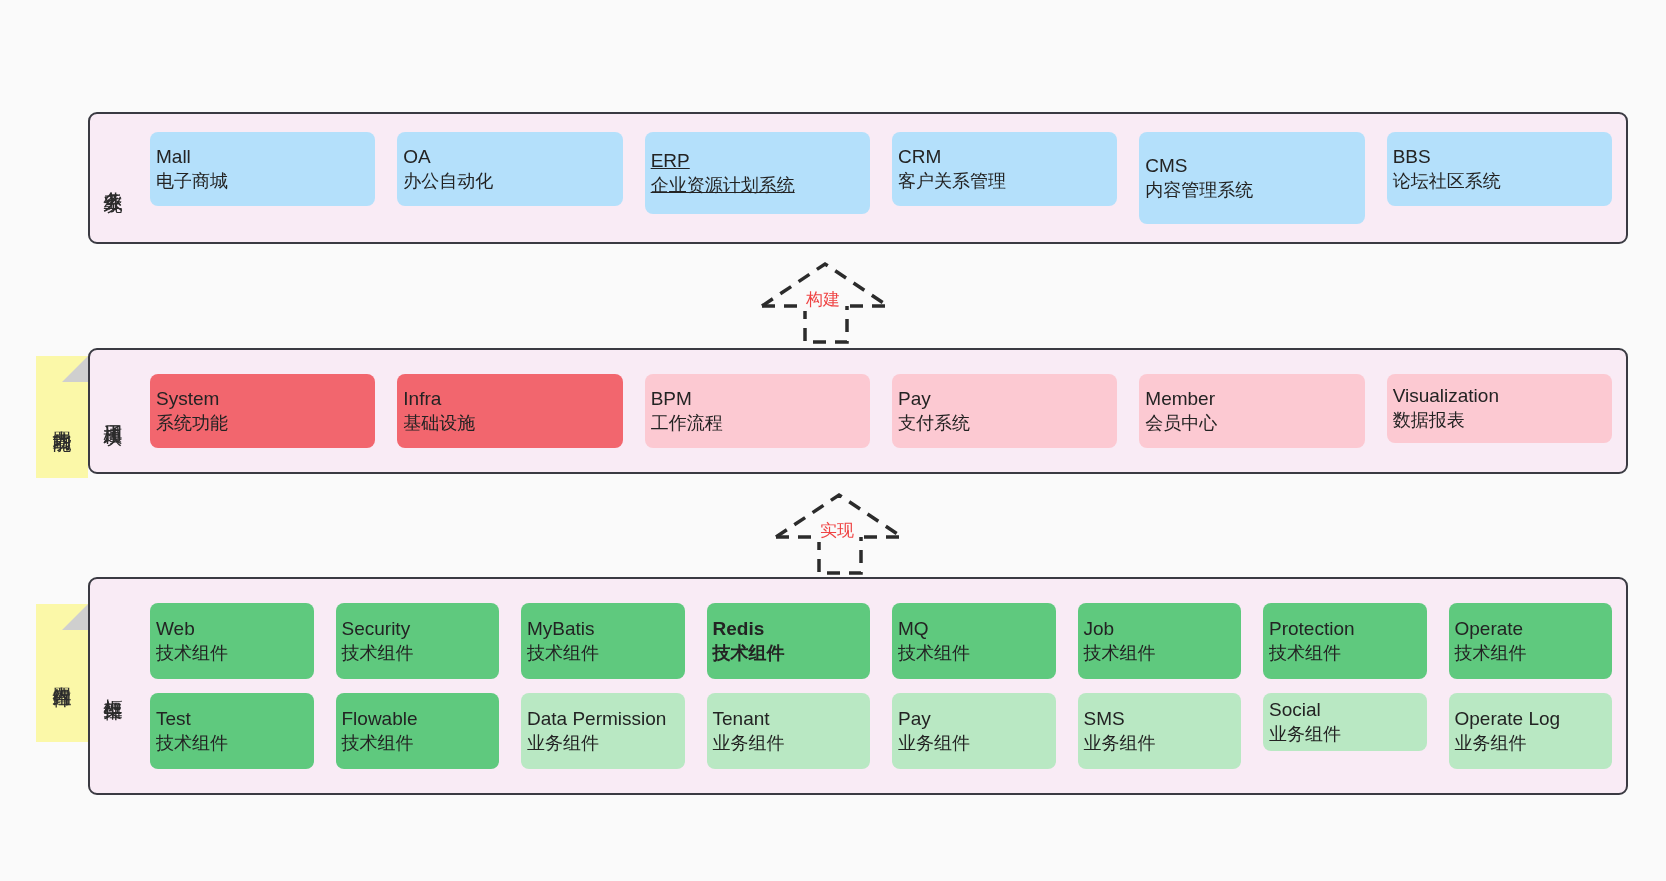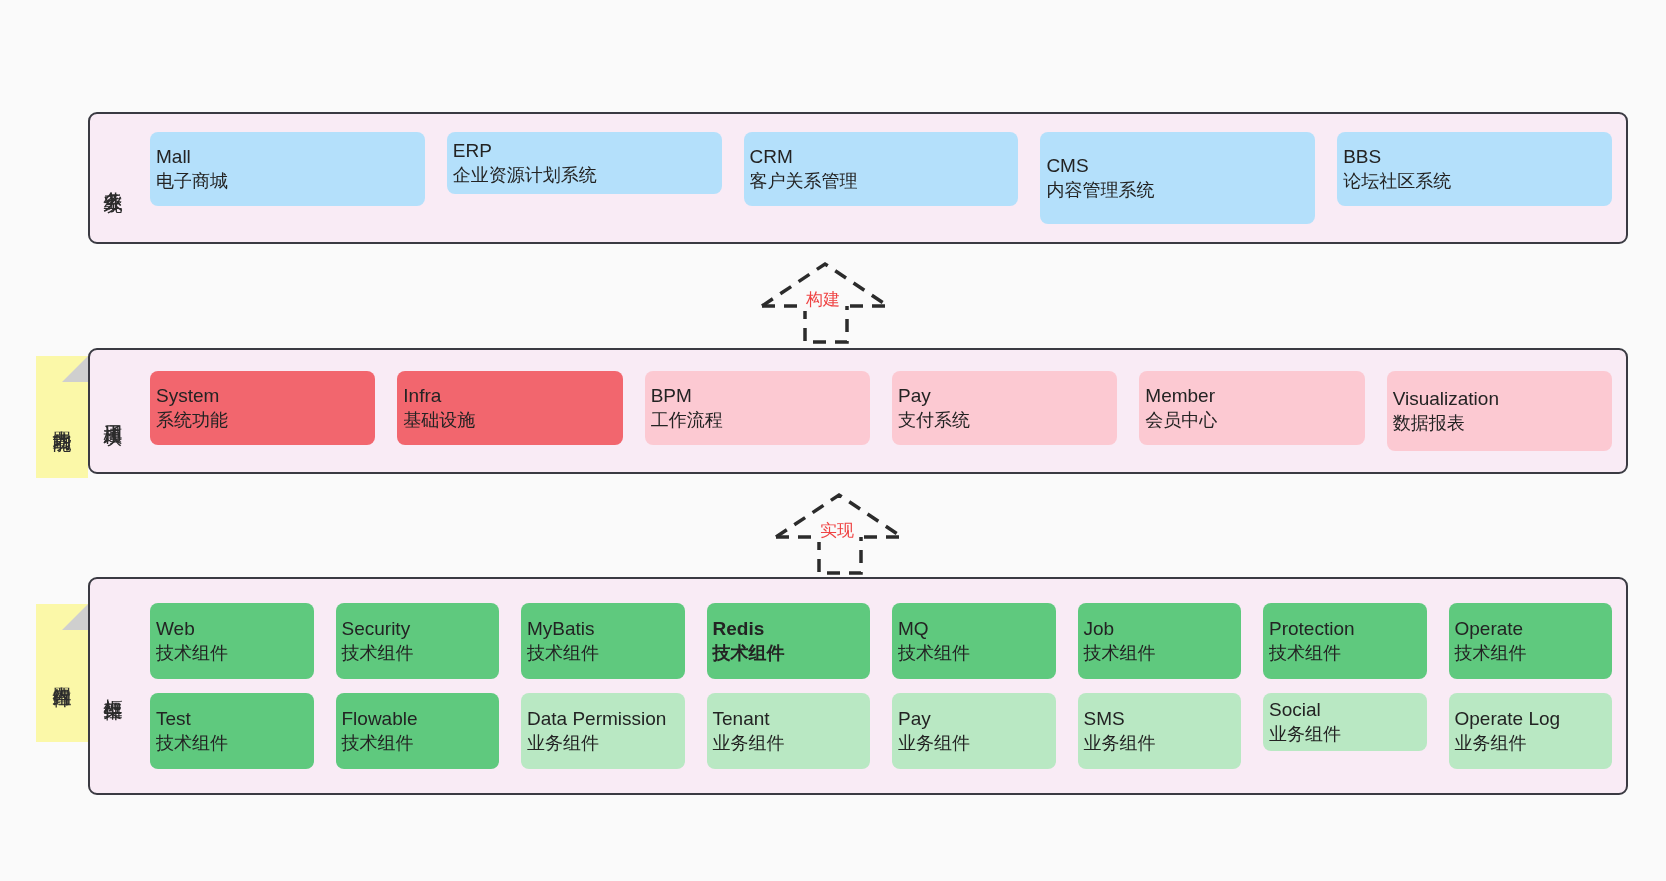--- a/index.html
+++ b/index.html
@@ -113,21 +113,25 @@
 <div id="canvas">
 
   <div class="layer" id="layer-0" style="left:88px; top:112px; width:1540px; height:132px;">
     <div class="layer-title">业务系统</div>
     <div class="cells">
       <div class="row">
         <div class="cell c-blue" style="height:74px;">
           <span>Mall</span>
           <span class="sub">电子商城</span>
         </div>
-        <div class="cell c-blue" style="height:62px;">
+        <div class="cell c-blue" style="height:74px;">
+          <span>OA</span>
+          <span class="sub">办公自动化</span>
+        </div>
+        <div class="cell c-blue" style="height:82px;text-decoration:underline;">
           <span>ERP</span>
           <span class="sub">企业资源计划系统</span>
         </div>
         <div class="cell c-blue" style="height:74px;">
           <span>CRM</span>
           <span class="sub">客户关系管理</span>
         </div>
         <div class="cell c-blue" style="height:92px;">
           <span>CMS</span>
           <span class="sub">内容管理系统</span>
@@ -172,21 +176,21 @@
           <span class="sub">工作流程</span>
         </div>
         <div class="cell c-pink" style="height:74px;">
           <span>Pay</span>
           <span class="sub">支付系统</span>
         </div>
         <div class="cell c-pink" style="height:74px;">
           <span>Member</span>
           <span class="sub">会员中心</span>
         </div>
-        <div class="cell c-pink" style="height:80px;">
+        <div class="cell c-pink" style="height:69px;">
           <span>Visualization</span>
           <span class="sub">数据报表</span>
         </div>
       </div>
     </div>
   </div>
 
   <div class="conn" style="left:771px; top:489px; width:145px; height:88px;">
     <svg width="145" height="88" viewBox="0 0 145 88" aria-hidden="true">
       <polyline points="5,48 68,6 131,48" fill="none" stroke="#2b2b2b" stroke-width="3.5" stroke-dasharray="13,9" stroke-linecap="butt"></polyline>

